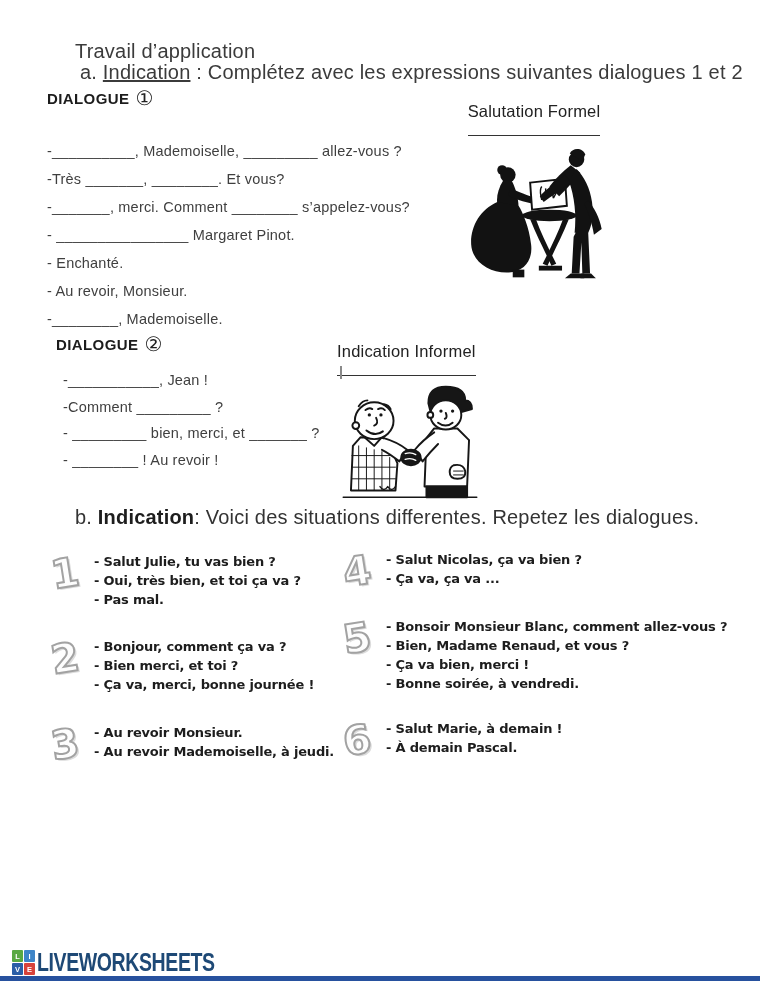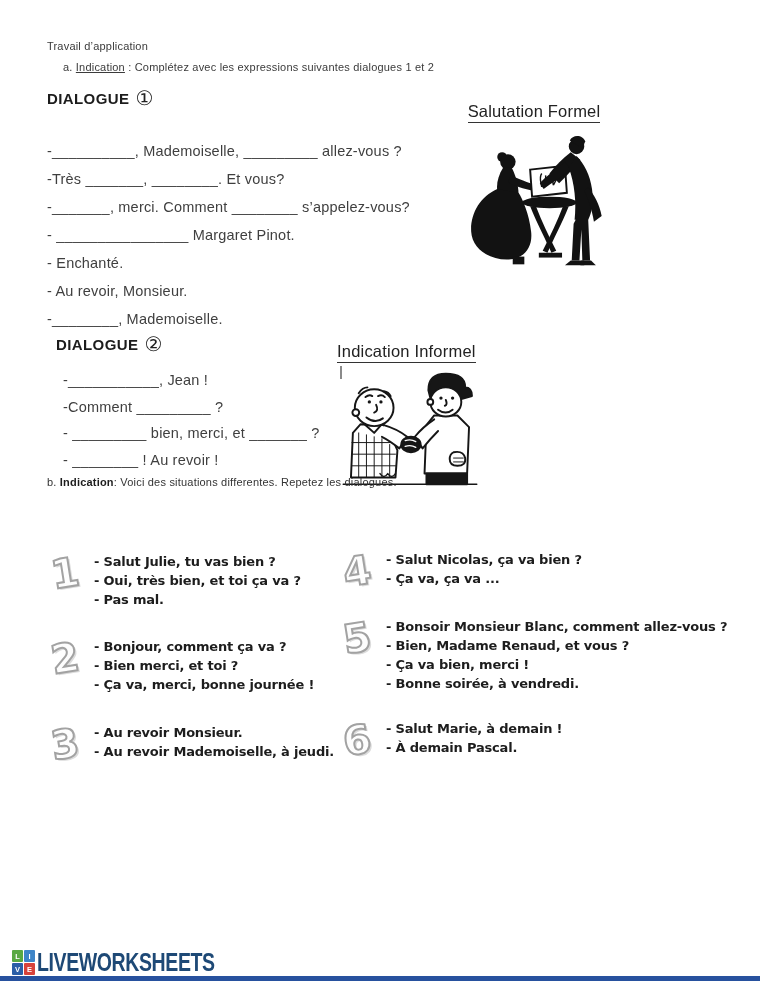--- a/index.html
+++ b/index.html
@@ -1,40 +1,40 @@
 <!DOCTYPE html>
 <html><head>
 <meta charset="utf-8">
 <style>
   html,body{margin:0;padding:0;background:#fff;}
   .page{position:relative;width:760px;height:981px;background:#ffffff;overflow:hidden;
         font-family:"Liberation Sans",sans-serif;color:#3b3b3b;}
 
-  .t-line{position:absolute;font-size:11px;letter-spacing:.2px;white-space:nowrap;}
+  .t-line{position:absolute;font-size:20px;letter-spacing:.2px;white-space:nowrap;margin-left:28px;}
   #title{left:47px;top:40px;}
-  #instr-a{left:63px;top:61px;}
+  #instr-a{left:52px;top:61px;}
   #instr-a .u{text-decoration:underline;}
-  #instr-b{left:47px;top:476px;color:#333;}
+  #instr-b{left:47px;top:506px;color:#333;}
   #instr-b .b{font-weight:bold;color:#1d1d1d;}
 
   .dlg-head{position:absolute;font-weight:bold;font-size:15px;color:#1c1c1c;letter-spacing:.4px;}
   #d1-head{left:47px;top:85px;}
   #d2-head{left:56px;top:331px;}
   .dlg-head .circ{font-weight:400;font-size:20px;margin-left:6px;position:relative;top:1px;color:#222;}
 
   .dlg-lines{position:absolute;font-size:14.5px;letter-spacing:.2px;color:#3f3f3f;}
   #d1-lines{left:47px;top:114px;line-height:28px;margin-top:23px;}
   #d2-lines{left:63px;top:367px;line-height:26.5px;}
   .dlg-lines div{white-space:nowrap;}
 
   .fig{position:absolute;}
   #fig-formal{left:450px;top:102px;width:168px;text-align:center;}
   #fig-informal{left:337px;top:342px;width:150px;text-align:left;}
   .fig-caption{display:inline-block;font-size:16.5px;color:#222;border-bottom:1.6px solid #333;
-               padding-bottom:1px;letter-spacing:.2px;}
+               padding-bottom:14px;letter-spacing:.2px;}
   .fig svg{display:block;margin-top:6px;}
   #fig-formal svg{margin-left:4px;}
   .text-cursor{position:absolute;left:3px;top:24px;width:1.5px;height:13px;background:#8a8a8a;}
 
   .situation{position:absolute;display:flex;align-items:flex-start;}
   .sit-num{font-family:"DejaVu Sans",sans-serif;font-size:40px;font-weight:700;line-height:.95;
            color:#fdfdfd;-webkit-text-stroke:2px #a2a2a2;text-shadow:2px 2px 0 #dcdcdc;
            transform:rotate(-9deg);margin-right:14px;margin-top:2px;min-width:30px;text-align:center;}
   .sit-lines{font-family:"DejaVu Sans",sans-serif;font-size:13px;font-weight:700;
              color:#1d1d1d;line-height:19px;letter-spacing:-.2px;}

